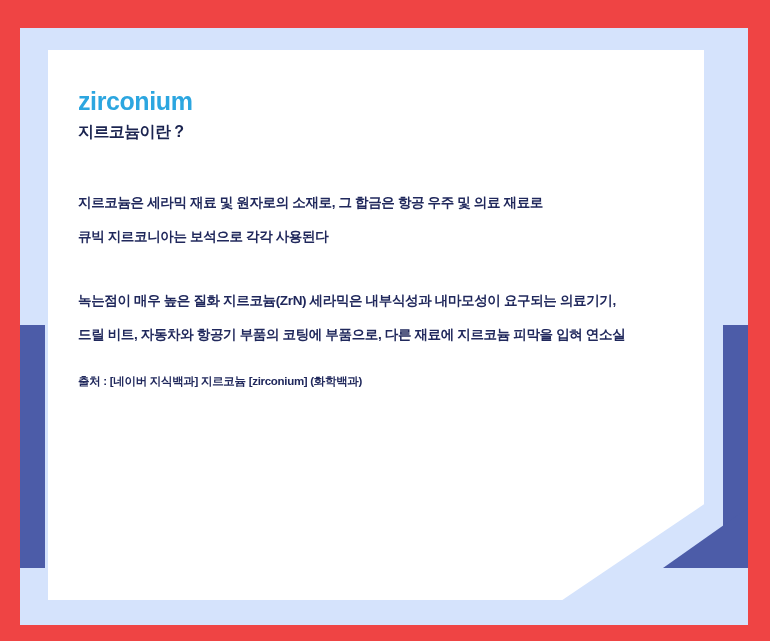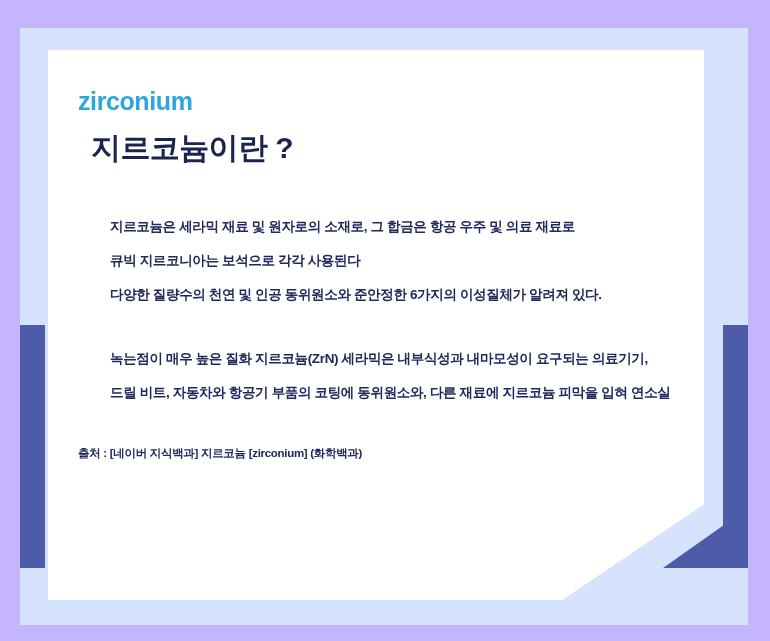--- a/index.html
+++ b/index.html
@@ -11,21 +11,21 @@
     height: 641px;
     background: #ffffff;
     font-family: "Liberation Sans", "DejaVu Sans", sans-serif;
     overflow: hidden;
   }
 
   #stage {
     position: relative;
     width: 770px;
     height: 641px;
-    background: #c4b5fd;
+    background: #ef4444;
   }
 
   
   .frame-outer {
     position: absolute;
     left: 20px;
     top: 28px;
     width: 728px;
     height: 597px;
     background: #d5e3fc;
@@ -80,48 +80,47 @@
   
   .brand-title {
     font-size: 25px;
     font-weight: bold;
     color: #2ca6e0;
     letter-spacing: -0.4px;
     line-height: 1.1;
     margin: 0 0 6px 0;
   }
   .page-heading {
-    font-size: 30px;
+    font-size: 16px;
     font-weight: bold;
     color: #1b2450;
     letter-spacing: -0.6px;
     line-height: 1.25;
-    margin: 13px;
+    margin: 0;
   }
 
   
   .body-block {
     margin-top: 44px;
-    margin-left: 32px;
   }
   .body-line {
     font-size: 13.5px;
     font-weight: bold;
     color: #20285c;
     line-height: 34px;
     letter-spacing: -0.35px;
     white-space: nowrap;
   }
   .body-block.second {
     margin-top: 30px;
   }
 
   
   .source-note {
-    margin-top: 36px;
+    margin-top: 22px;
     font-size: 11.5px;
     font-weight: bold;
     color: #20285c;
     letter-spacing: -0.3px;
     white-space: nowrap;
   }
 </style>
 </head>
 <body>
 
@@ -136,26 +135,25 @@
   <div class="card">
     <div class="card-inner">
 
       <div class="brand-title">zirconium</div>
 
       <div class="page-heading">지르코늄이란 ?</div>
 
       <div class="body-block first">
         <div class="body-line">지르코늄은 세라믹 재료 및 원자로의 소재로, 그 합금은 항공 우주 및 의료 재료로</div>
         <div class="body-line">큐빅 지르코니아는 보석으로 각각 사용된다</div>
-        <div class="body-line">다양한 질량수의 천연 및 인공 동위원소와 준안정한 6가지의 이성질체가 알려져 있다.</div>
       </div>
 
       <div class="body-block second">
         <div class="body-line">녹는점이 매우 높은 질화 지르코늄(ZrN) 세라믹은 내부식성과 내마모성이 요구되는 의료기기,</div>
-        <div class="body-line">드릴 비트, 자동차와 항공기 부품의 코팅에 동위원소와, 다른 재료에 지르코늄 피막을 입혀 연소실</div>
+        <div class="body-line">드릴 비트, 자동차와 항공기 부품의 코팅에 부품으로, 다른 재료에 지르코늄 피막을 입혀 연소실</div>
       </div>
 
       <div class="source-note">출처 : [네이버 지식백과] 지르코늄 [zirconium] (화학백과)</div>
 
     </div>
   </div>
 
 </div>
 
 </body></html>

